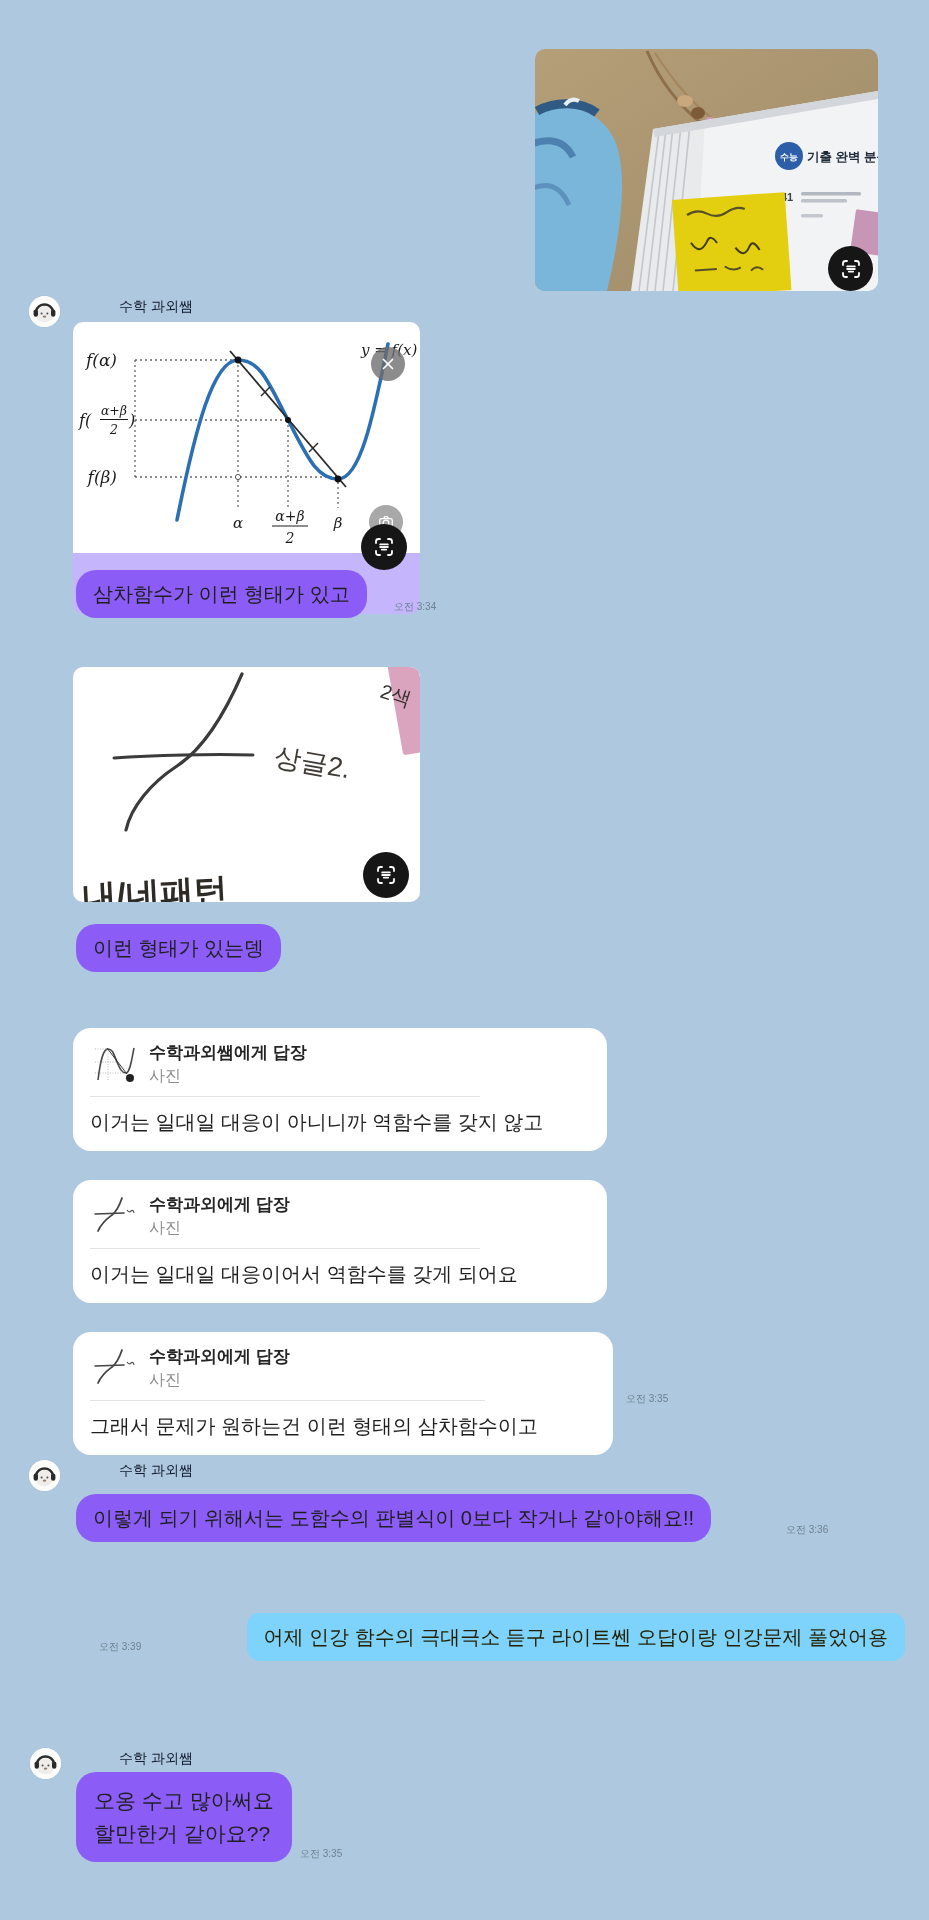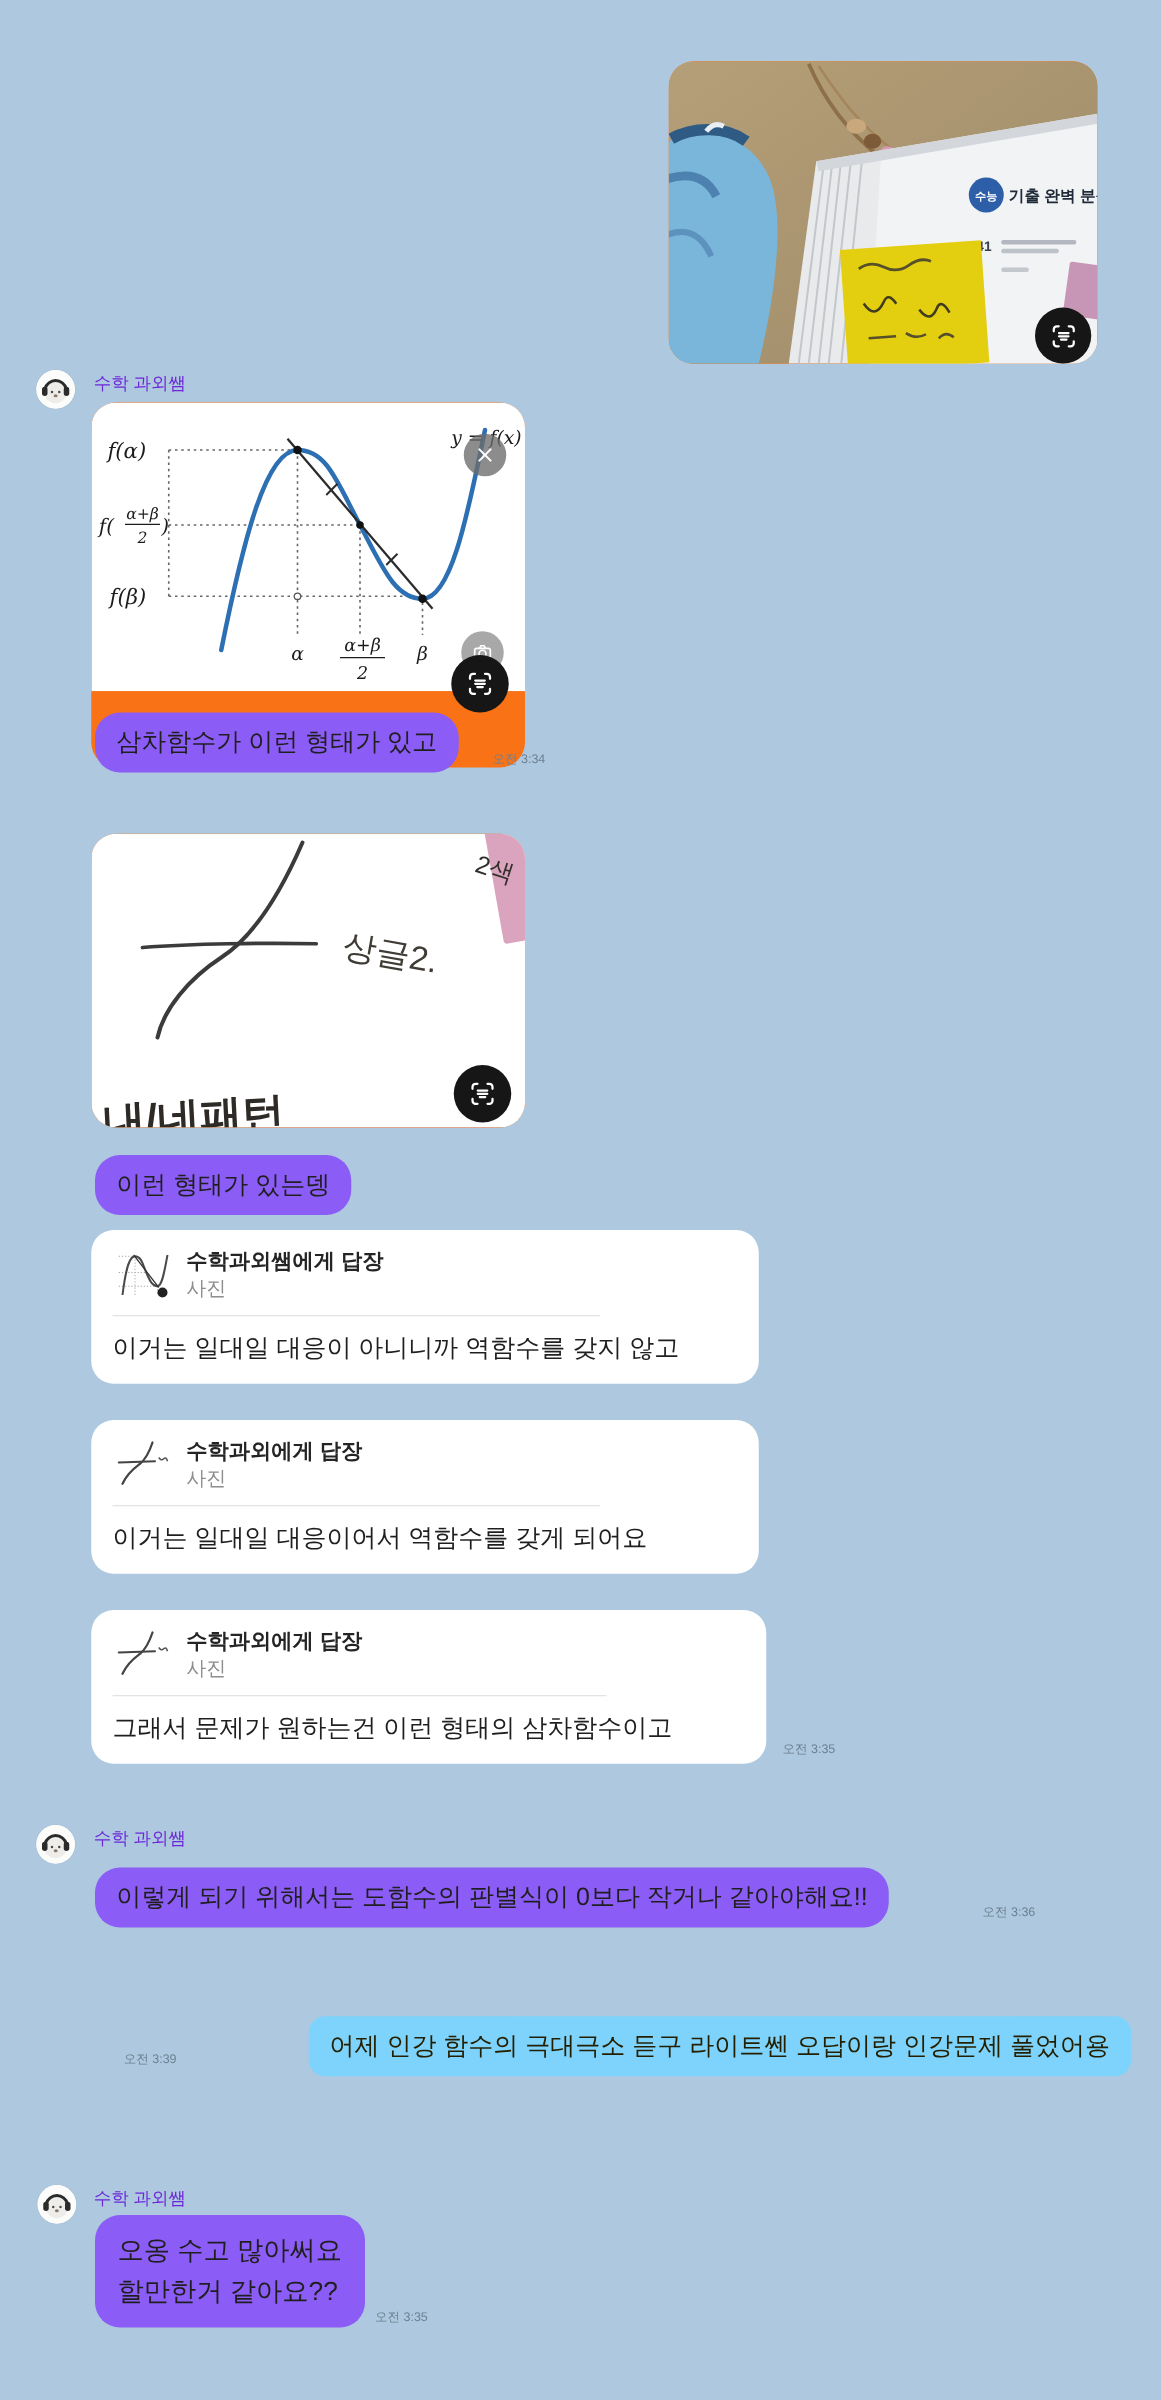--- a/index.html
+++ b/index.html
@@ -5,35 +5,35 @@
   html,body { margin:0; padding:0; }
   .screen {
     position:relative; width:929px; height:1920px;
     background:#aec9df; overflow:hidden;
     font-family:"Liberation Sans", sans-serif;
   }
   .avatar {
     position:absolute; width:31px; height:31px; border-radius:50%;
     overflow:hidden; background:#fcfcfb; box-shadow:0 0 0 .5px rgba(0,0,0,.05);
   }
-  .sender-name { position:absolute; font-size:14px; color:#6d28d9; white-space:nowrap; }
+  .sender-name { position:absolute; font-size:14px; color:#0f172a; white-space:nowrap;margin-left:44px; }
   .bubble {
     position:absolute; background:#8b5cf6; border-radius:20px;
     padding:11px 17px; font-size:20px; line-height:26px; color:#1f1f1f;
     white-space:nowrap;
   }
   .bubble.yellow { background:#7dd3fc; color:#241f00; border-radius:13px; }
   .bubble.twoline { font-size:21px; line-height:33px; padding:12px 18px; }
   .time { position:absolute; font-size:10px; color:#6e8091; white-space:nowrap; }
   .img-card {
-    position:absolute; background:#f97316; border-radius:20px; overflow:hidden;
+    position:absolute; background:#c4b5fd; border-radius:10px; overflow:hidden;
   }
   .reply {
     position:absolute; background:#fff; border-radius:18px;
-    padding:14px 17px 15px; box-sizing:border-box;
+    padding:14px 17px 15px; box-sizing:border-box;margin-top:44px;
   }
   .reply-head { display:flex; align-items:center; }
   .thumb { width:46px; height:44px; margin-right:13px; flex:none; }
   .reply-meta { display:flex; flex-direction:column; }
   .reply-title { font-size:17px; font-weight:bold; color:#242424; line-height:22px; white-space:nowrap; }
   .reply-sub { font-size:16px; color:#8e8e8e; line-height:21px; margin-top:1px; }
   .reply-divider { border-top:1.5px solid #e3e3e3; width:78%; margin:10px 0 12px 0; }
   .reply-text { font-size:20px; color:#1f1f1f; white-space:nowrap; }
   .circle-btn {
     position:absolute; border:none; padding:0; margin:0; border-radius:50%;

